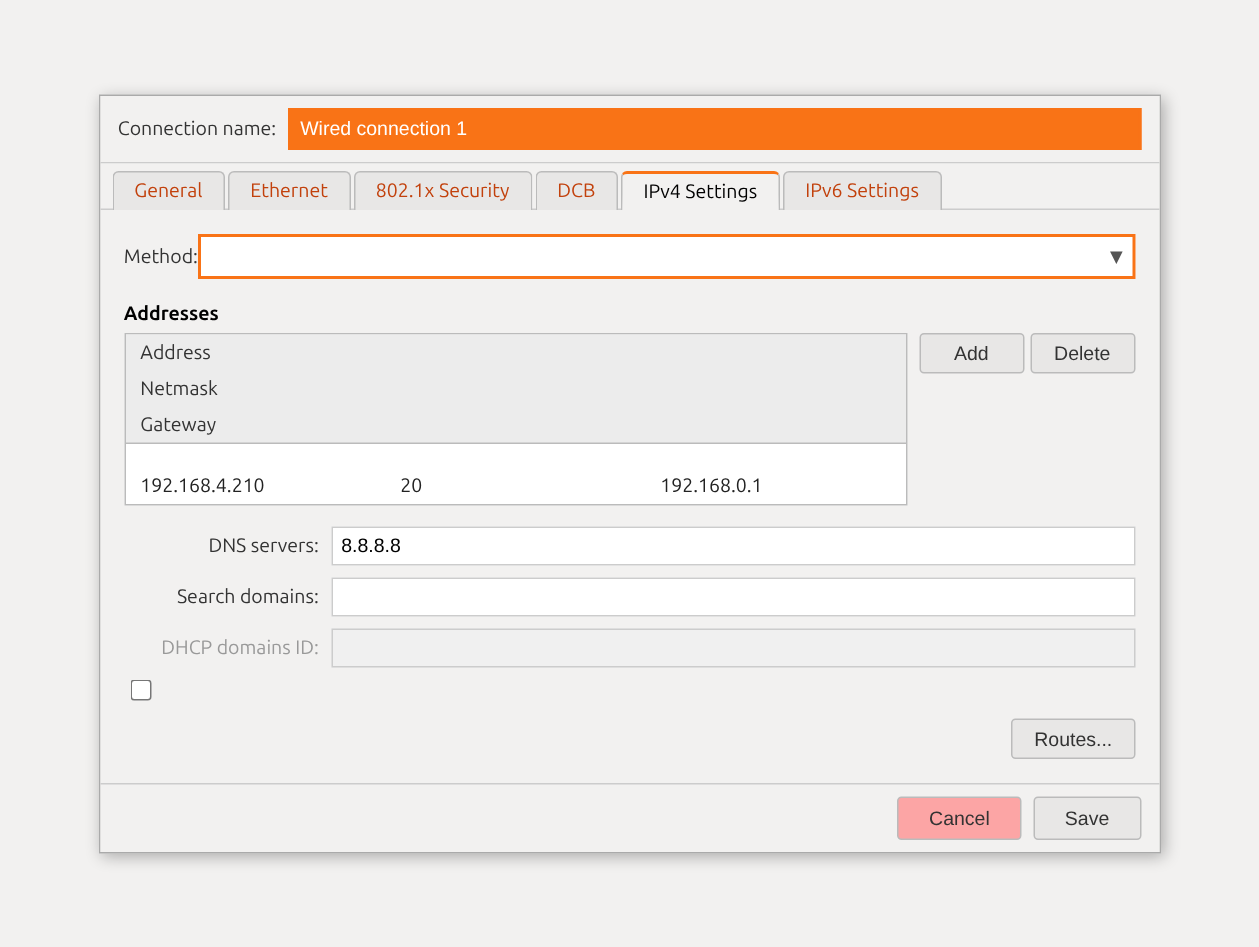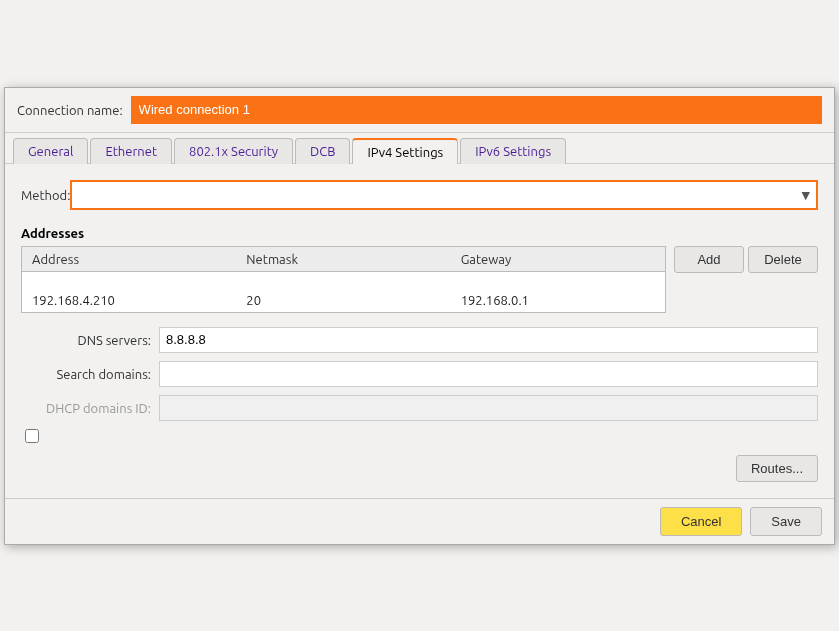--- a/index.html
+++ b/index.html
@@ -10,21 +10,21 @@
       display: flex;
       align-items: center;
       justify-content: center;
       width: 839px;
       min-height: 631px;
     }
     .dialog {
       background: #f2f1f0;
       border: 1px solid #aaa;
       box-shadow: 2px 2px 10px rgba(0,0,0,0.3);
-      width: 831px;
+      width: 708px;
       padding: 0;
     }
     .connection-name-row {
       display: flex;
       align-items: center;
       padding: 8px 12px;
       background: #f2f1f0;
       border-bottom: 1px solid #ccc;
       gap: 8px;
     }
@@ -50,21 +50,21 @@
       padding: 4px 8px 0 8px;
       gap: 2px;
     }
     .tab {
       padding: 5px 14px;
       border: 1px solid #bbb;
       border-bottom: none;
       background: #e8e7e6;
       cursor: pointer;
       font-size: 13px;
-      color: #4c1d95;
+      color: #c2410c;
       border-radius: 4px 4px 0 0;
       position: relative;
       bottom: -1px;
     }
     .tab.active {
       background: #f2f1f0;
       border-top: 2px solid #f97316;
       border-left: 1px solid #bbb;
       border-right: 1px solid #bbb;
       font-weight: normal;
@@ -126,20 +126,21 @@
     }
     .addresses-table {
       flex: 1;
       border: 1px solid #bbb;
       background: white;
     }
     .table-header {
       display: flex;
       background: #ececec;
       border-bottom: 1px solid #bbb;
+      flex-direction: column;
     }
     .table-header-cell {
       padding: 5px 10px;
       font-size: 13px;
       color: #333;
       flex: 1;
     }
     .table-row {
       display: flex;
       border-bottom: 1px solid #eee;
@@ -232,21 +233,21 @@
       background: #f2f1f0;
     }
     .btn-cancel, .btn-save {
       padding: 6px 20px;
       border: 1px solid #bbb;
       cursor: pointer;
       font-size: 13px;
       border-radius: 3px;
     }
     .btn-cancel {
-      background: #fde047;
+      background: #fca5a5;
       color: #333;
     }
     .btn-save {
       background: #e8e7e6;
       color: #333;
     }
     .dialog-outer {
       position: relative;
     }
   </style>

